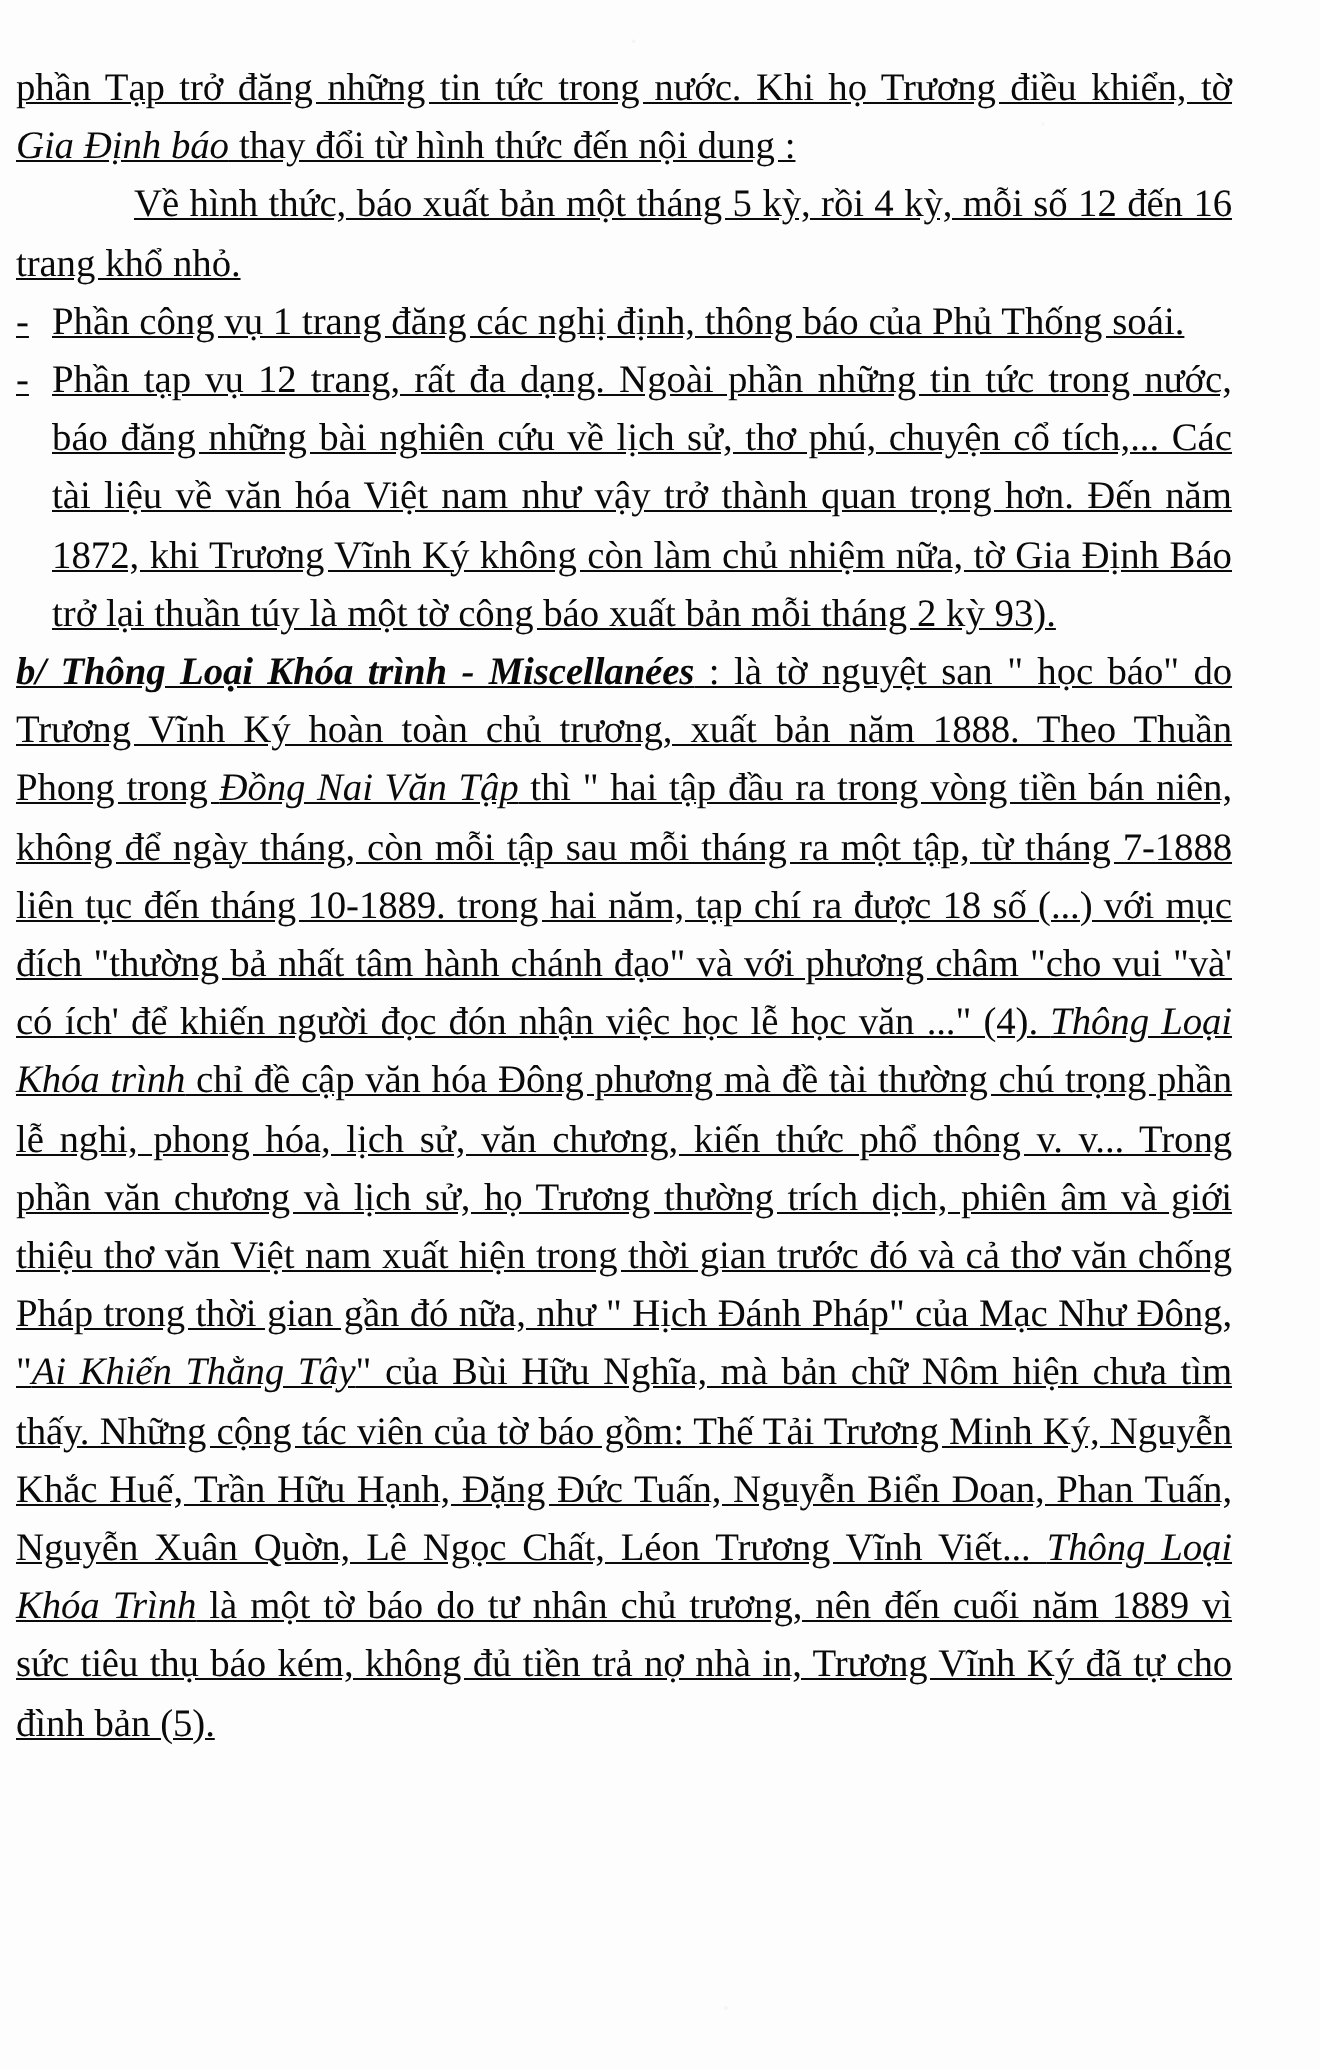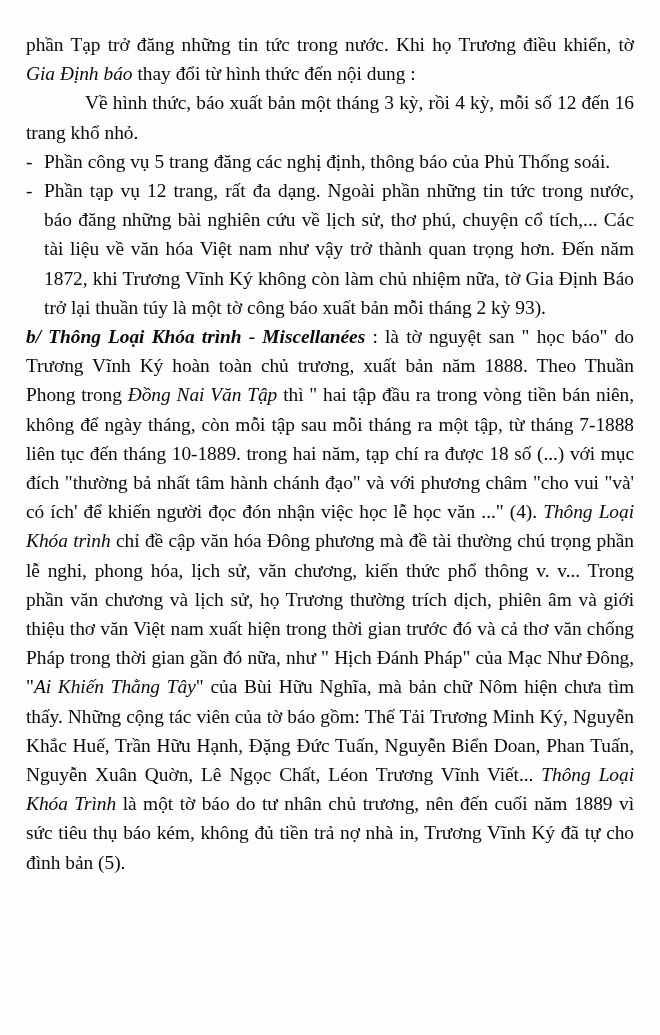--- a/index.html
+++ b/index.html
@@ -26,23 +26,24 @@
     background:
       radial-gradient(circle at 12% 4%, rgba(0,0,0,0.035) 0 1px, transparent 1px),
       radial-gradient(circle at 48% 2%, rgba(0,0,0,0.03) 0 1px, transparent 1px),
       radial-gradient(circle at 79% 6%, rgba(0,0,0,0.025) 0 1px, transparent 1px),
       radial-gradient(circle at 93% 21%, rgba(0,0,0,0.03) 0 1px, transparent 1px),
       radial-gradient(circle at 6% 63%, rgba(0,0,0,0.025) 0 1px, transparent 1px),
       radial-gradient(circle at 55% 97%, rgba(0,0,0,0.03) 0 1px, transparent 1px);
   }
   .text-column {
     position: absolute;
-    left: 26px;
+    left: 8px;
     top: 30px;
     width: 608px;
+    text-decoration: underline;
   }
   p.body {
     margin: 0;
     font-size: 19.4px;
     line-height: 29.2px;
     text-align: justify;
     text-justify: inter-word;
     letter-spacing: -0.05px;
     word-spacing: 0.2px;
   }
@@ -74,26 +75,26 @@
   .bd { font-weight: bold; }
 </style>
 </head>
 <body>
 
 <div class="page">
   <div class="text-column">
 
     <p class="body"><span>phần Tạp trở đăng những tin tức trong nước. Khi họ Trương điều khiển, tờ </span><span class="it">Gia Định báo</span><span> thay đổi từ hình thức đến nội dung :</span></p>
 
-    <p class="body indent">Về hình thức, báo xuất bản một tháng 3 kỳ, rồi 4 kỳ, mỗi số 12 đến 16 trang khổ nhỏ.</p>
+    <p class="body indent">Về hình thức, báo xuất bản một tháng 5 kỳ, rồi 4 kỳ, mỗi số 12 đến 16 trang khổ nhỏ.</p>
 
 
     <div class="bullet">
       <span class="bullet-dash">-</span>
-      <p class="bullet-text">Phần công vụ 5 trang đăng các nghị định, thông báo của Phủ Thống soái.</p>
+      <p class="bullet-text">Phần công vụ 1 trang đăng các nghị định, thông báo của Phủ Thống soái.</p>
     </div>
 
     <div class="bullet">
       <span class="bullet-dash">-</span>
       <p class="bullet-text">Phần tạp vụ 12 trang, rất đa dạng. Ngoài phần những tin tức trong nước, báo đăng những bài nghiên cứu về lịch sử, thơ phú, chuyện cổ tích,... Các tài liệu về văn hóa Việt nam như vậy trở thành quan trọng hơn. Đến năm 1872, khi Trương Vĩnh Ký không còn làm chủ nhiệm nữa, tờ Gia Định Báo trở lại thuần túy là một tờ công báo xuất bản mỗi tháng 2 kỳ 93).</p>
     </div>
 
     <p class="body"><span class="bi">b/ Thông Loại Khóa trình - Miscellanées</span><span> : là tờ nguyệt san " học báo" do Trương Vĩnh Ký hoàn toàn chủ trương, xuất bản năm 1888. Theo Thuần Phong trong </span><span class="it">Đồng Nai Văn Tập</span><span> thì " hai tập đầu ra trong vòng tiền bán niên, không để ngày tháng, còn mỗi tập sau mỗi tháng ra một tập, từ tháng 7-1888 liên tục đến tháng 10-1889. trong hai năm, tạp chí ra được 18 số (...) với mục đích "thường bả nhất tâm hành chánh đạo" và với phương châm "cho vui "và' có ích' để khiến người đọc đón nhận việc học lễ học văn ..." (4). </span><span class="it">Thông Loại Khóa trình</span><span> chỉ đề cập văn hóa Đông phương mà đề tài thường chú trọng phần lễ nghi, phong hóa, lịch sử, văn chương, kiến thức phổ thông v. v... Trong phần văn chương và lịch sử, họ Trương thường trích dịch, phiên âm và giới thiệu thơ văn Việt nam xuất hiện trong thời gian trước đó và cả thơ văn chống Pháp trong thời gian gần đó nữa, như " Hịch Đánh Pháp" của Mạc Như Đông, "</span><span class="it">Ai Khiến Thằng Tây</span><span>" của Bùi Hữu Nghĩa, mà bản chữ Nôm hiện chưa tìm thấy. Những cộng tác viên của tờ báo gồm: Thế Tải Trương Minh Ký, Nguyễn Khắc Huế, Trần Hữu Hạnh, Đặng Đức Tuấn, Nguyễn Biển Doan, Phan Tuấn, Nguyễn Xuân Quờn, Lê Ngọc Chất, Léon Trương Vĩnh Viết... </span><span class="it">Thông Loại Khóa Trình</span><span> là một tờ báo do tư nhân chủ trương, nên đến cuối năm 1889 vì sức tiêu thụ báo kém, không đủ tiền trả nợ nhà in, Trương Vĩnh Ký đã tự cho đình bản (5).</span></p>
 
 

